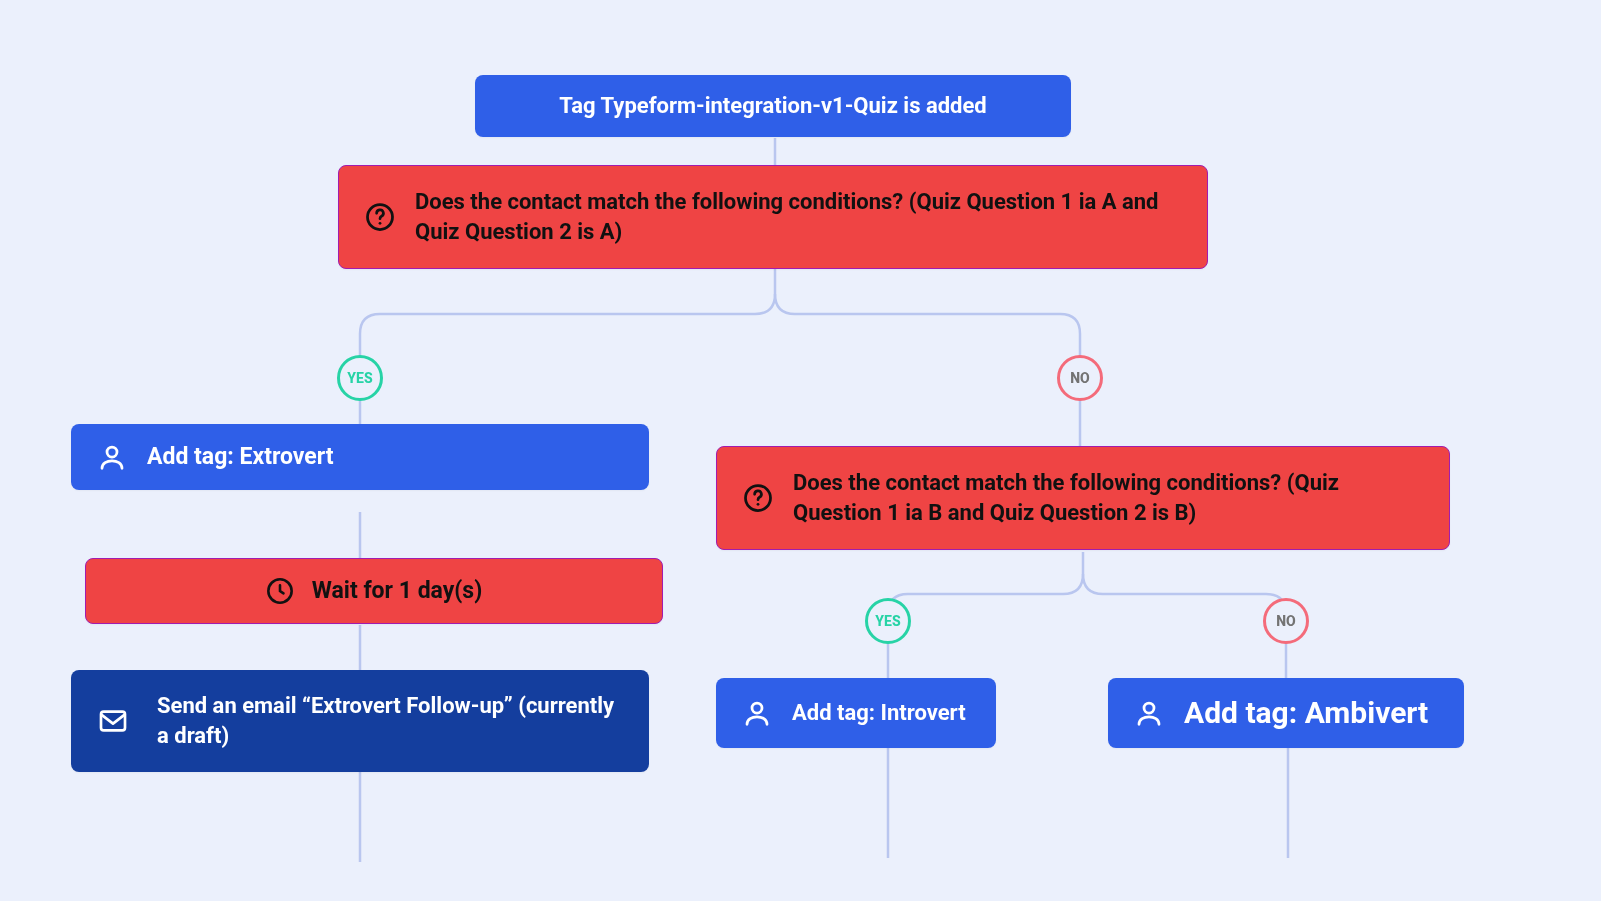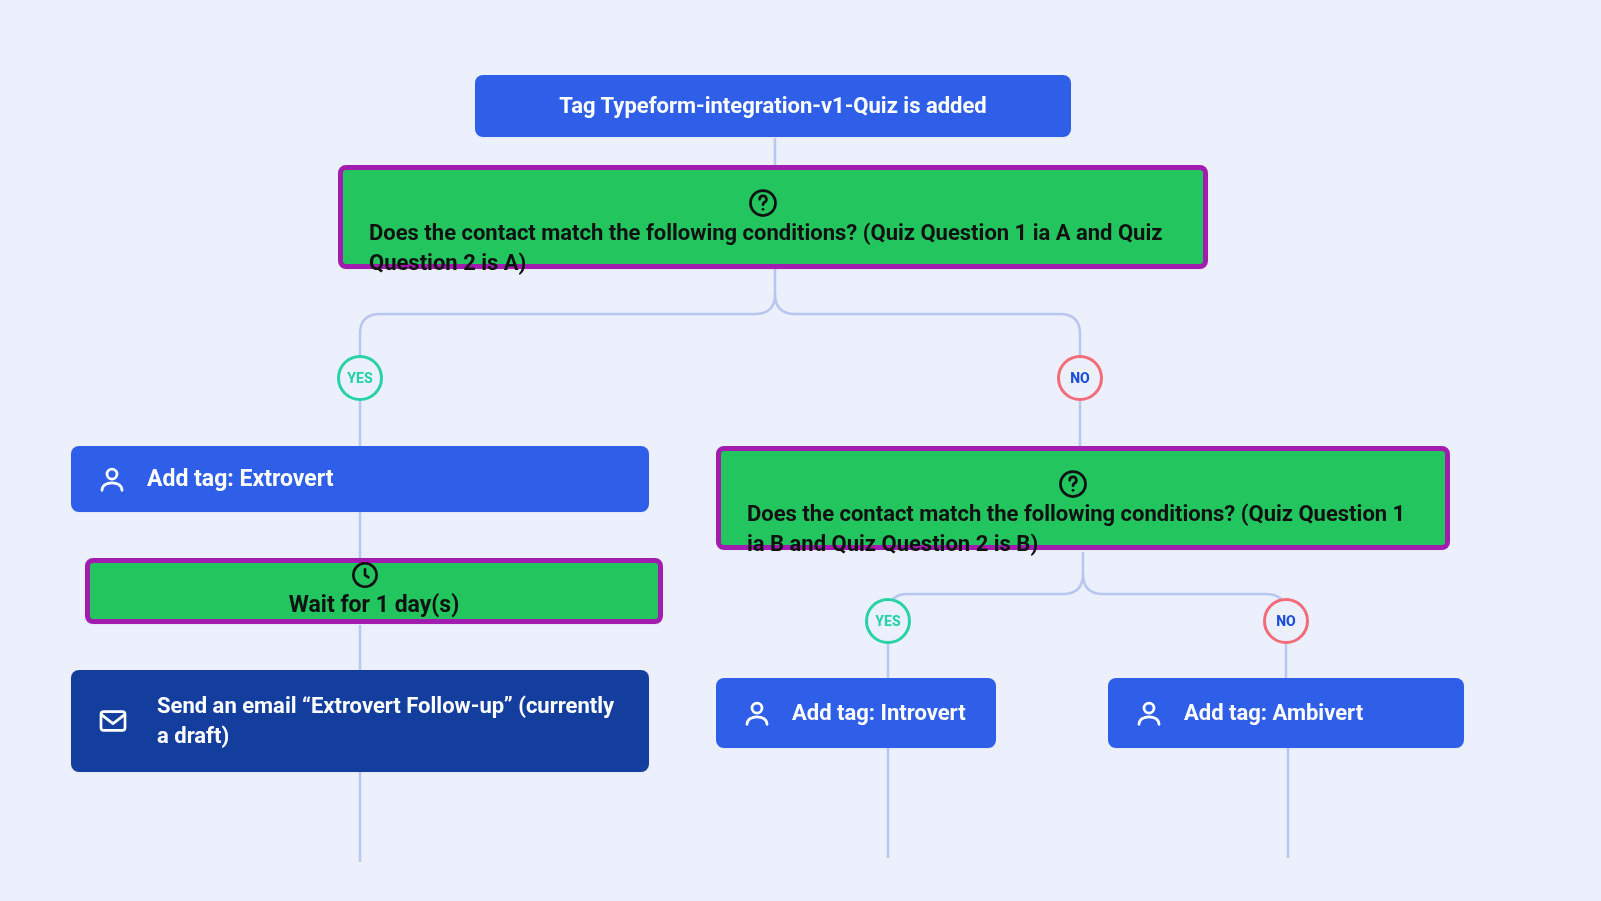--- a/index.html
+++ b/index.html
@@ -15,35 +15,35 @@
     position: absolute;
     border-radius: 8px;
     display: flex;
     align-items: center;
     padding: 18px 26px;
     font-weight: 700;
     box-shadow: 0 1px 2px rgba(0,0,0,0.04);
   }
   .node-blue { background: #2f5fe8; color: #fff; }
   .node-darkblue { background: #143e9e; color: #fff; }
-  .node-white { background: #22c55e; color: #111; border: 5px solid #a21caf; flex-direction: column; }
+  .node-white { background: #ef4444; color: #111; border: 1px solid #a21caf; }
   .node .icon { flex: 0 0 auto; margin-right: 20px; display: flex; align-items: center; justify-content: center; }
   .node .label { flex: 1 1 auto; line-height: 1.35; }
   .center-text { justify-content: center; text-align: center; }
   .node.center-text .label { flex: 0 0 auto; }
   .yn {
     position: absolute;
     width: 46px; height: 46px;
     border-radius: 50%;
     background: #ebf0fc;
     display: flex; align-items: center; justify-content: center;
     font-size: 14px; font-weight: 800; text-align: right;
   }
   .yn-yes { border: 3px solid #27d3a6; color: #27d3a6; }
-  .yn-no  { border: 3px solid #f46b7a; color: #1d4ed8; }
+  .yn-no  { border: 3px solid #f46b7a; color: #737373; }
   svg.connector { position: absolute; overflow: visible; }
   svg.connector path { fill: none; stroke: #b9c6ef; stroke-width: 2.5; }
 </style>
 </head>
 <body>
 
 <svg class="connector" style="left:770px; top:138px; width:10px; height:30px;">
     <path d="M5 0 V30"></path>
   </svg>
 
@@ -91,21 +91,21 @@
   <span class="label">Does the contact match the following conditions? (Quiz Question 1 ia A and Quiz Question 2 is A)</span>
 </div>
 
 <div class="yn yn-yes" style="left:337px; top:355px;">
     <span>YES</span>
   </div>
 <div class="yn yn-no" style="left:1057px; top:355px;">
     <span>NO</span>
   </div>
 
-<div class="node node-blue" style="left:71px; top:446px; width:578px; height:66px; font-size:23px;">
+<div class="node node-blue" style="left:71px; top:424px; width:578px; height:66px; font-size:23px;">
   <span class="icon">
     <svg width="30" height="30" viewBox="0 0 24 24" fill="none" stroke="#fff" stroke-width="2.2" stroke-linecap="round">
         <circle cx="12" cy="8" r="4"></circle>
         <path d="M4 21c0-4 4-6 8-6s8 2 8 6"></path>
       </svg>
   </span>
   <span class="label">Add tag: Extrovert</span>
 </div>
 
 <div class="node node-white" style="left:71px; top:558px; width:578px; height:66px; font-size:23px; justify-content:center;margin-left:14px;">
@@ -149,21 +149,21 @@
 <div class="node node-blue" style="left:716px; top:678px; width:280px; height:70px; font-size:22px;">
   <span class="icon">
     <svg width="30" height="30" viewBox="0 0 24 24" fill="none" stroke="#fff" stroke-width="2.2" stroke-linecap="round">
         <circle cx="12" cy="8" r="4"></circle>
         <path d="M4 21c0-4 4-6 8-6s8 2 8 6"></path>
       </svg>
   </span>
   <span class="label">Add tag: Introvert</span>
 </div>
 
-<div class="node node-blue" style="left:1108px; top:678px; width:356px; height:70px; font-size:22px;">
+<div class="node node-blue" style="left:1108px; top:678px; width:356px; height:70px; font-size:30px;">
   <span class="icon">
     <svg width="30" height="30" viewBox="0 0 24 24" fill="none" stroke="#fff" stroke-width="2.2" stroke-linecap="round">
         <circle cx="12" cy="8" r="4"></circle>
         <path d="M4 21c0-4 4-6 8-6s8 2 8 6"></path>
       </svg>
   </span>
   <span class="label">Add tag: Ambivert</span>
 </div>
 
 </body></html>

